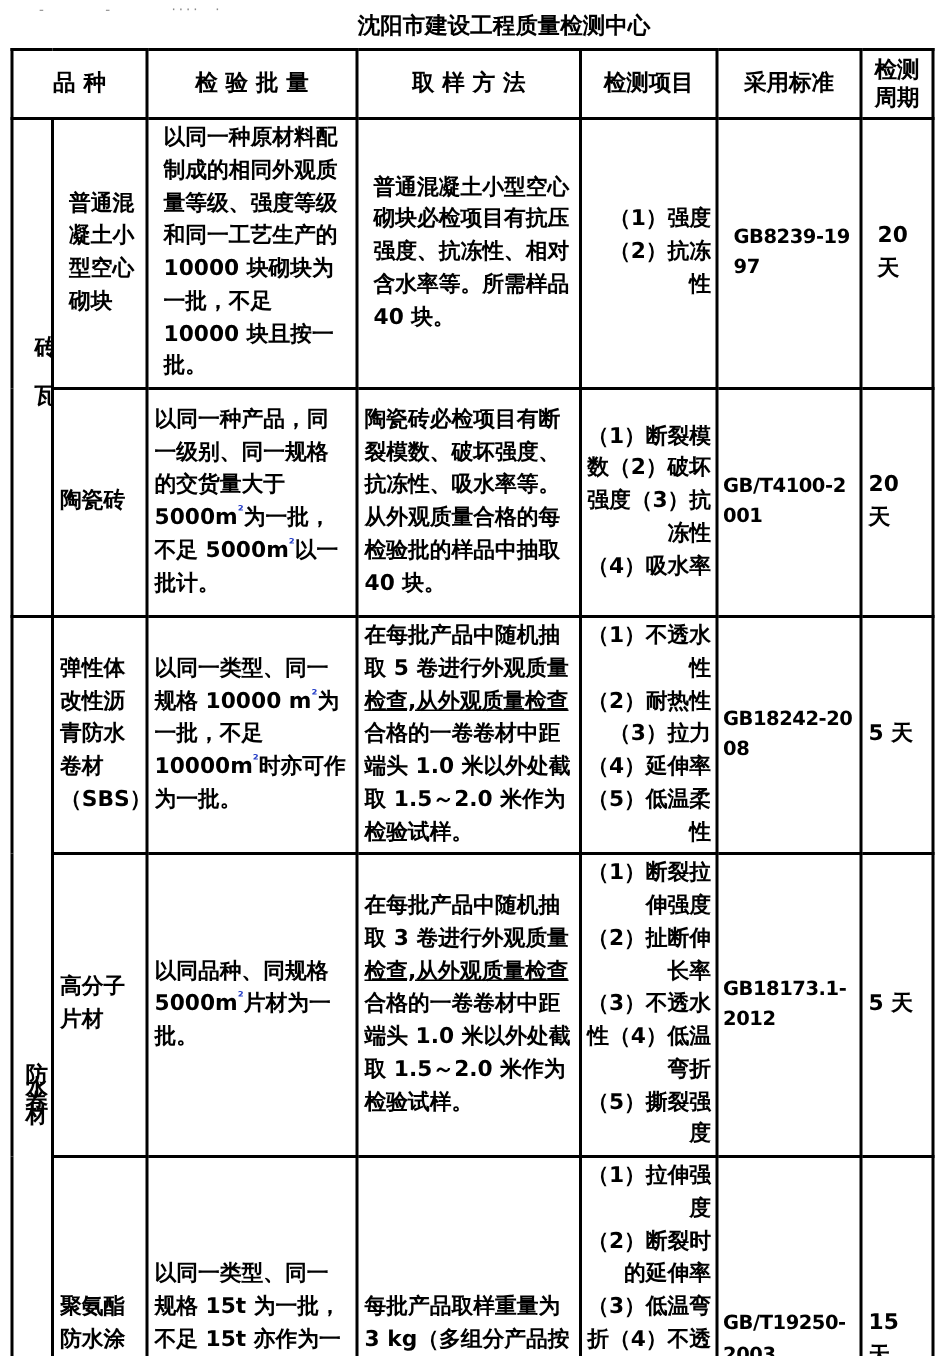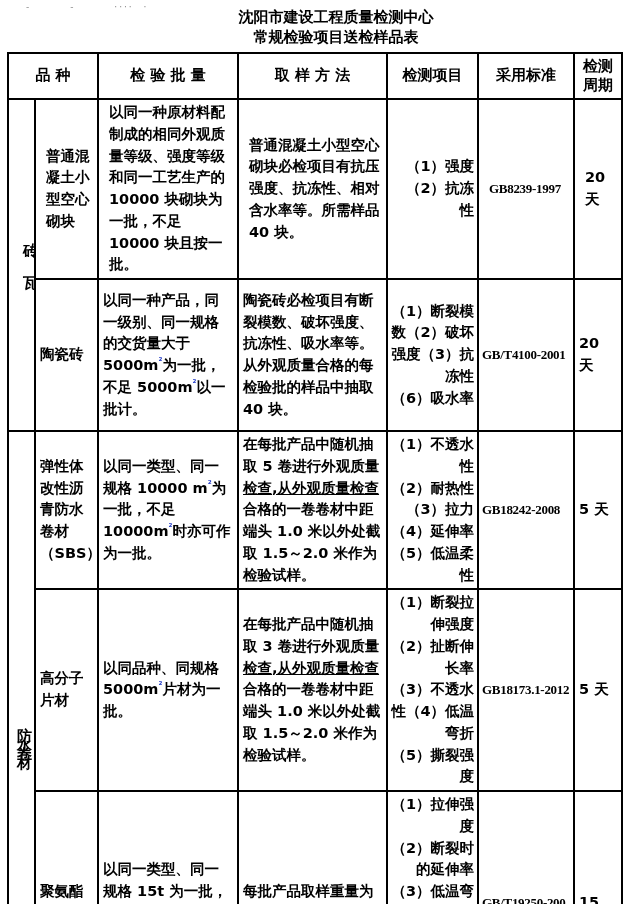--- a/index.html
+++ b/index.html
@@ -33,21 +33,21 @@
     text-align:left;
   }
   th { text-align:center; font-size:15px; line-height:1.3; }
   .c { text-align:left; }
   .vert {
     writing-mode:vertical-rl; text-orientation:upright;
     margin:0 auto; font-size:15px;
   }
   .vert.wide { letter-spacing:34px; }
   .vert.norm { letter-spacing:9px; }
-  .std { word-break:break-all; font-size:13px; letter-spacing:-0.3px; line-height:1.55; padding:2px 3px;font-family:Liberation Serif, serif; }
+  .std { word-break:break-all; font-size:13px; letter-spacing:-0.3px; line-height:1.55; padding:2px 3px; }
   .items { padding:2px 3px; line-height:1.5;text-align:right; }
   .sampling { line-height:1.5; }
   .u { text-decoration:underline; }
   .sup2 { color:#2b43c8; font-size:9px; vertical-align:super; }
   
   tr.hr  > * { height:40px; }
   tr.r0 > * { height:154px;padding-left:10px; }
   tr.r1 > * { height:146px; }
   tr.r2 > * { height:138px;margin-top:28px; }
   tr.r3 > * { height:152px; }
@@ -55,21 +55,20 @@
 </style>
 </head>
 <body>
 
 <div class="doc">
 
   <div class="scan-marks">-        -        ····  ·</div>
 
   <div class="titles">
     <div class="title-line">沈阳市建设工程质量检测中心</div>
-    <div class="title-line">常规检验项目送检样品表</div>
   </div>
 
   <table class="main">
     <colgroup>
       <col style="width:27px">
         <col style="width:63px">
         <col style="width:140px">
       <col style="width:149px">
         <col style="width:91px">
         <col style="width:96px">
@@ -97,21 +96,21 @@
       <td class="std">GB8239-1997</td>
       <td class="c">20
 天</td>
     </tr>
 
     <tr class="r1">
       <td class="c">陶瓷砖</td>
       <td>以同一种产品，同一级别、同一规格的交货量大于 5000m<span class="sup2">²</span>为一批， 不足 5000m<span class="sup2">²</span>以一批计。</td>
       <td class="sampling"><span>陶瓷砖必检项目有断裂模数、破坏强度、抗冻性、吸水率等。从外观质量合格的每检验批的样品中抽取 40 块。</span><span class="u"></span><span></span></td>
       <td class="items">（1）断裂模数（2）破坏强度（3）抗冻性
-（6）吸水率</td>
+（4）吸水率</td>
       <td class="std">GB/T4100-2001</td>
       <td class="c">20
 天</td>
     </tr>
 
     <tr class="r2">
       <td rowspan="3" class="c"><div class="vert norm">防水卷材</div></td>
       <td class="c">弹性体改性沥青防水卷材
 （SBS）</td>
       <td>以同一类型、同一规格 10000 m<span class="sup2">²</span>为一批，不足 10000m<span class="sup2">²</span>时亦可作为一批。</td>

